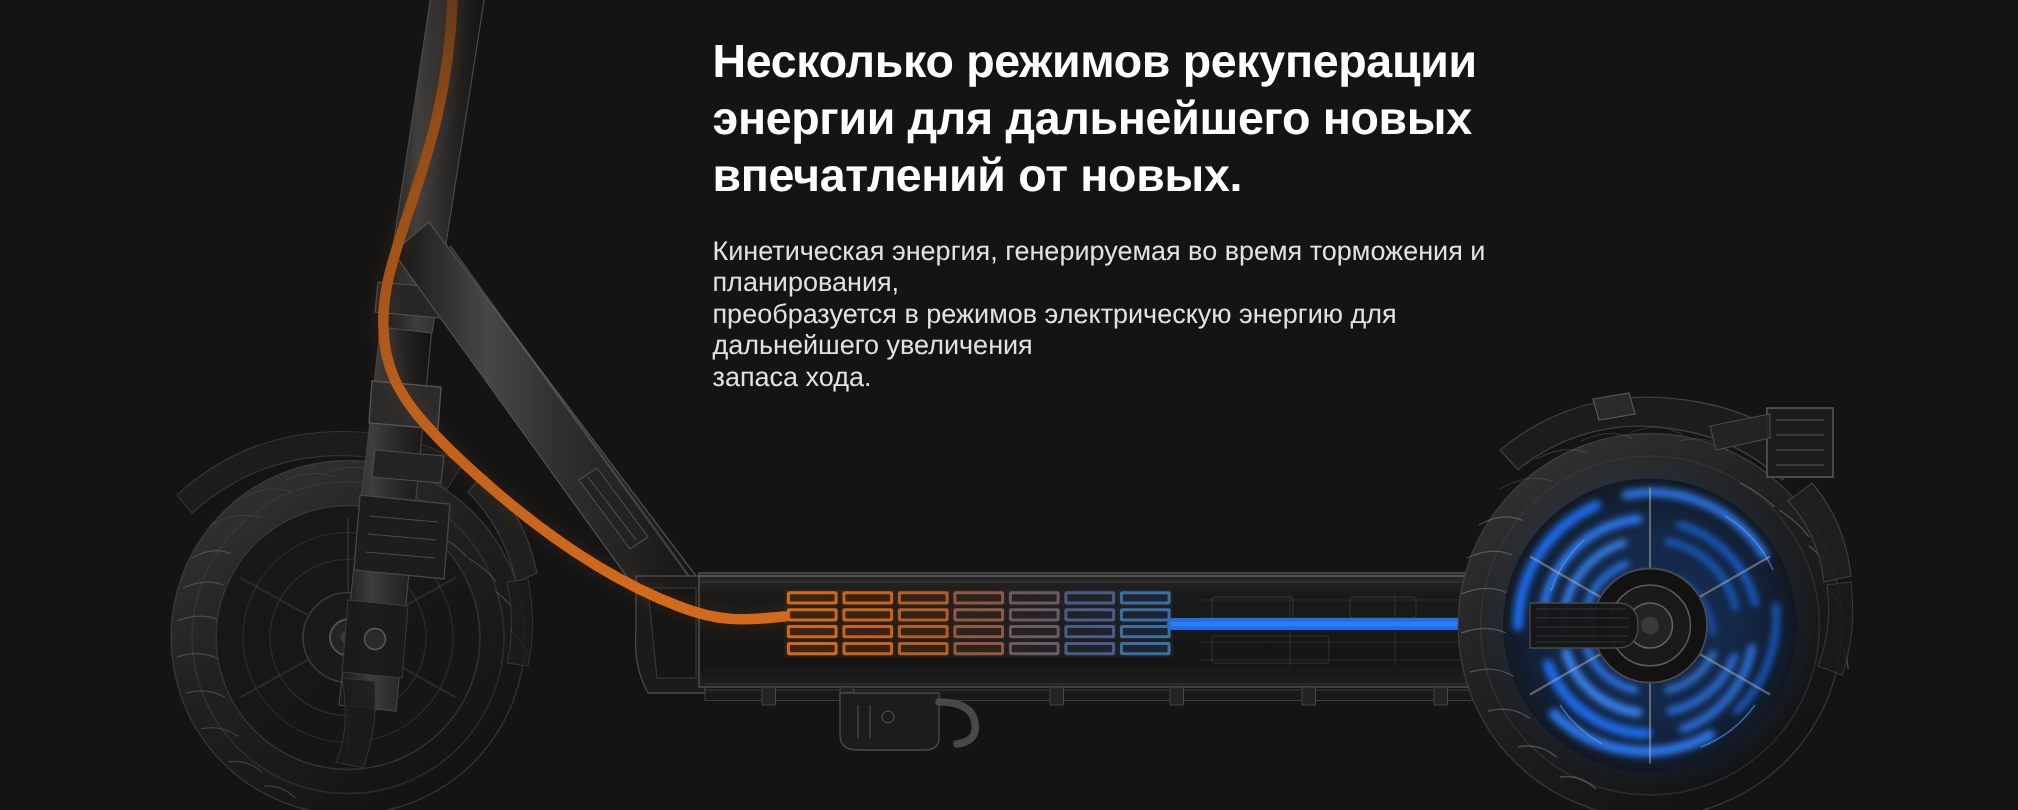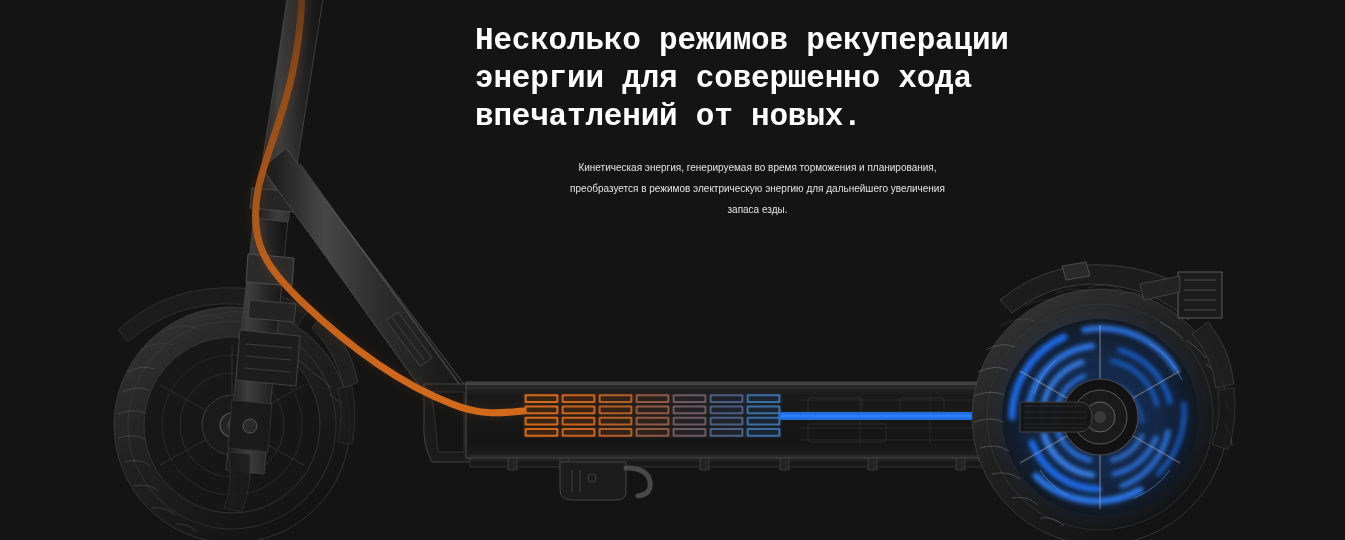--- a/index.html
+++ b/index.html
@@ -22,32 +22,30 @@
     width:600px;
   }
   #headline{
     margin:0;
     color:#ffffff;
     font-size:31px;
     line-height:38px;
     font-weight:bold;
     letter-spacing:-0.2px;
     width:545px;
-    font-family:Liberation Mono, monospace;
   }
   #headline .hl-line{display:block;}
   #subcopy{
     margin:0;
     padding-top:21px;
     color:#e2e2e2;
-    font-size:10px;
+    font-size:18px;
     line-height:21px;
     font-weight:normal;
     width:565px;
-    text-align:center;
   }
   #subcopy .sub-line{display:block;}
 </style>
 </head>
 <body>
 
 <div id="stage">
 
   <svg id="artwork" viewBox="0 0 1345 540">
     <defs>
@@ -427,23 +425,23 @@
       <path d="M1140 284 L1180 276 L1180 292 L1144 300 Z" fill="#242424" stroke="#4e4e4e" stroke-width="0.8" opacity="0.9"></path>
 
       <path d="M1062 266 L1086 262 L1090 276 L1066 280 Z" fill="#2a2a2a" stroke="#585858" stroke-width="0.8"></path>
     </g>
 
   </svg>
 
   <div id="copy">
     <h1 id="headline">
       <span class="hl-line">Несколько режимов рекуперации</span>
-      <span class="hl-line">энергии для совершенно хода</span>
+      <span class="hl-line">энергии для дальнейшего новых</span>
       <span class="hl-line">впечатлений от новых.</span>
     </h1>
     <p id="subcopy">
       <span class="sub-line">Кинетическая энергия, генерируемая во время торможения и планирования,</span>
       <span class="sub-line">преобразуется в режимов электрическую энергию для дальнейшего увеличения</span>
-      <span class="sub-line">запаса езды.</span>
+      <span class="sub-line">запаса хода.</span>
     </p>
   </div>
 
 </div>
 
 </body></html>

